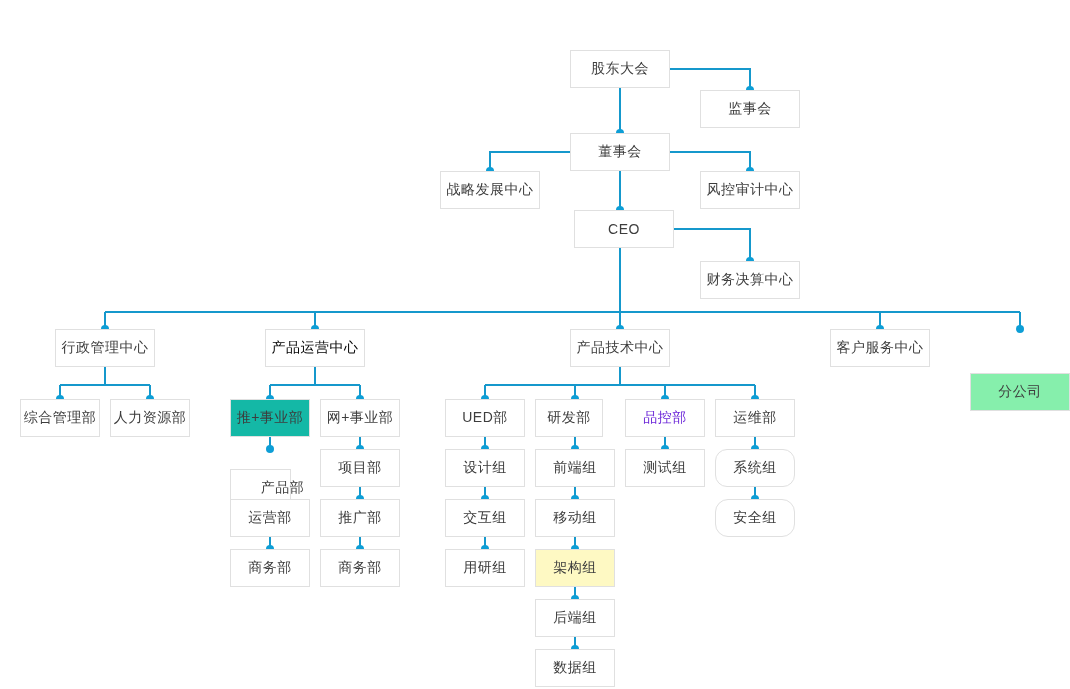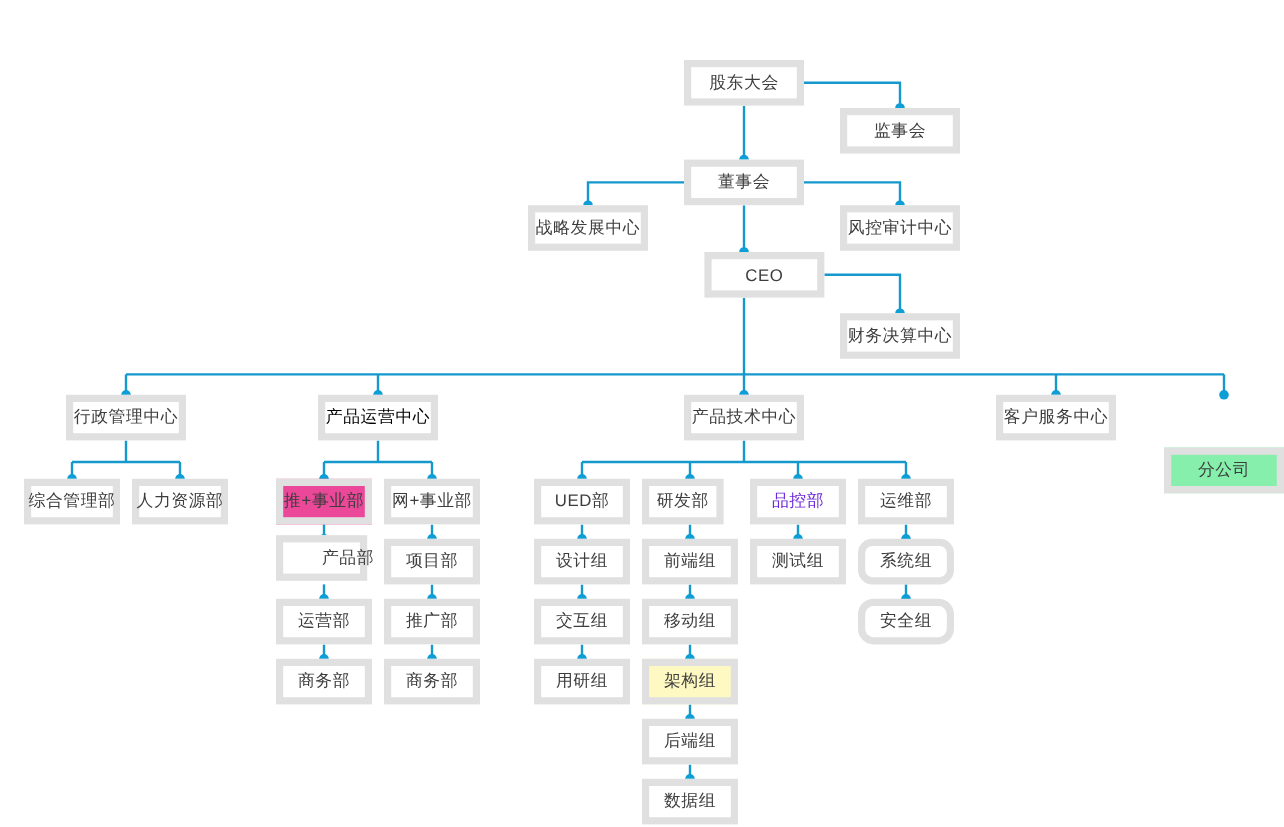--- a/index.html
+++ b/index.html
@@ -5,21 +5,21 @@
   html,body{margin:0;padding:0;background:#ffffff;}
   body{font-family:"Liberation Sans",sans-serif;}
   .chart-canvas{position:relative;width:1070px;height:689px;background:#ffffff;overflow:hidden;}
   .connector-layer{position:absolute;left:0;top:0;width:1070px;height:689px;}
   .node-layer{position:absolute;left:0;top:0;width:1070px;height:689px;}
   .org-node{
     position:absolute;
     box-sizing:border-box;
     display:flex;align-items:center;justify-content:center;
     background:#ffffff;
-    border:6px solid #15803d;
+    border:1px solid #15803d;
     font-size:14px;
     color:#3d3d3d;
     letter-spacing:0.5px;
     white-space:nowrap;
   }
 </style>
 </head>
 <body>
 
 <div class="chart-canvas">
@@ -104,32 +104,32 @@
       <circle cx="755" cy="449" r="4" fill="#0d9ed6"></circle>
       <polyline points="755,487 755,499" fill="none" stroke="#1598cc" stroke-width="2"></polyline>
       <circle cx="755" cy="499" r="4" fill="#0d9ed6"></circle>
     </svg>
   <div class="node-layer">
       <div class="org-node" style="left: 570px; top: 50px; width: 100px; height: 38px; border-color: rgb(224, 224, 224); background: rgb(255, 255, 255); color: rgb(61, 61, 61);">股东大会</div>
       <div class="org-node" style="left: 700px; top: 90px; width: 100px; height: 38px; border-color: rgb(224, 224, 224); background: rgb(255, 255, 255); color: rgb(61, 61, 61);">监事会</div>
       <div class="org-node" style="left: 570px; top: 133px; width: 100px; height: 38px; border-color: rgb(224, 224, 224); background: rgb(255, 255, 255); color: rgb(61, 61, 61);">董事会</div>
       <div class="org-node" style="left: 440px; top: 171px; width: 100px; height: 38px; border-color: rgb(224, 224, 224); background: rgb(255, 255, 255); color: rgb(61, 61, 61);">战略发展中心</div>
       <div class="org-node" style="left: 700px; top: 171px; width: 100px; height: 38px; border-color: rgb(224, 224, 224); background: rgb(255, 255, 255); color: rgb(61, 61, 61);">风控审计中心</div>
-      <div class="org-node" style="left: 587px; top: 210px; width: 100px; height: 38px; border-color: rgb(224, 224, 224); background: rgb(255, 255, 255); color: rgb(61, 61, 61);">CEO</div>
+      <div class="org-node" style="left: 574px; top: 210px; width: 100px; height: 38px; border-color: rgb(224, 224, 224); background: rgb(255, 255, 255); color: rgb(61, 61, 61);">CEO</div>
       <div class="org-node" style="left: 700px; top: 261px; width: 100px; height: 38px; border-color: rgb(224, 224, 224); background: rgb(255, 255, 255); color: rgb(61, 61, 61);">财务决算中心</div>
       <div class="org-node" style="left: 55px; top: 329px; width: 100px; height: 38px; border-color: rgb(224, 224, 224); background: rgb(255, 255, 255); color: rgb(61, 61, 61);">行政管理中心</div>
       <div class="org-node" style="left: 265px; top: 329px; width: 100px; height: 38px; border-color: rgb(224, 224, 224); background: rgb(255, 255, 255); color: #000000;">产品运营中心</div>
       <div class="org-node" style="left: 570px; top: 329px; width: 100px; height: 38px; border-color: rgb(224, 224, 224); background: rgb(255, 255, 255); color: rgb(61, 61, 61);">产品技术中心</div>
       <div class="org-node" style="left: 830px; top: 329px; width: 100px; height: 38px; border-color: rgb(224, 224, 224); background: rgb(255, 255, 255); color: rgb(61, 61, 61);">客户服务中心</div>
       <div class="org-node" style="left: 970px; top: 329px; width: 100px; height: 38px; border-color: rgb(224, 224, 224); background: #86efac; color: rgb(61, 61, 61); margin-top: 44px;">分公司</div>
       <div class="org-node" style="left: 20px; top: 399px; width: 80px; height: 38px; border-color: rgb(224, 224, 224); background: rgb(255, 255, 255); color: rgb(61, 61, 61);">综合管理部</div>
       <div class="org-node" style="left: 110px; top: 399px; width: 80px; height: 38px; border-color: rgb(224, 224, 224); background: rgb(255, 255, 255); color: rgb(61, 61, 61);">人力资源部</div>
-      <div class="org-node" style="left: 230px; top: 399px; width: 80px; height: 38px; border-color: rgb(224, 224, 224); background: #ec4899; color: rgb(61, 61, 61); font-family: Liberation Mono, monospace;">推+事业部</div>
+      <div class="org-node" style="left: 230px; top: 399px; width: 80px; height: 38px; border-color: rgb(224, 224, 224); background: #14b8a6; color: rgb(61, 61, 61);">推+事业部</div>
       <div class="org-node" style="left: 320px; top: 399px; width: 80px; height: 38px; border-color: rgb(224, 224, 224); background: rgb(255, 255, 255); color: rgb(61, 61, 61);">网+事业部</div>
-      <div class="org-node" style="left: 230px; top: 446px; width: 76px; height: 38px; border-color: rgb(224, 224, 224); background: rgb(255, 255, 255); color: rgb(61, 61, 61); padding-left: 44px;">产品部</div>
+      <div class="org-node" style="left: 230px; top: 469px; width: 61px; height: 38px; border-color: rgb(224, 224, 224); background: rgb(255, 255, 255); color: rgb(61, 61, 61); padding-left: 44px;">产品部</div>
       <div class="org-node" style="left: 320px; top: 449px; width: 80px; height: 38px; border-color: rgb(224, 224, 224); background: rgb(255, 255, 255); color: rgb(61, 61, 61);">项目部</div>
       <div class="org-node" style="left: 230px; top: 499px; width: 80px; height: 38px; border-color: rgb(224, 224, 224); background: rgb(255, 255, 255); color: rgb(61, 61, 61);">运营部</div>
       <div class="org-node" style="left: 320px; top: 499px; width: 80px; height: 38px; border-color: rgb(224, 224, 224); background: rgb(255, 255, 255); color: rgb(61, 61, 61);">推广部</div>
       <div class="org-node" style="left: 230px; top: 549px; width: 80px; height: 38px; border-color: rgb(224, 224, 224); background: rgb(255, 255, 255); color: rgb(61, 61, 61);">商务部</div>
       <div class="org-node" style="left: 320px; top: 549px; width: 80px; height: 38px; border-color: rgb(224, 224, 224); background: rgb(255, 255, 255); color: rgb(61, 61, 61);">商务部</div>
       <div class="org-node" style="left: 445px; top: 399px; width: 80px; height: 38px; border-color: rgb(224, 224, 224); background: rgb(255, 255, 255); color: rgb(61, 61, 61);">UED部</div>
       <div class="org-node" style="left: 535px; top: 399px; width: 68px; height: 38px; border-color: rgb(224, 224, 224); background: rgb(255, 255, 255); color: rgb(61, 61, 61);">研发部</div>
       <div class="org-node" style="left: 625px; top: 399px; width: 80px; height: 38px; border-color: rgb(224, 224, 224); background: rgb(255, 255, 255); color: #6d28d9;">品控部</div>
       <div class="org-node" style="left: 715px; top: 399px; width: 80px; height: 38px; border-color: rgb(224, 224, 224); background: rgb(255, 255, 255); color: rgb(61, 61, 61);">运维部</div>
       <div class="org-node" style="left: 445px; top: 449px; width: 80px; height: 38px; border-color: rgb(224, 224, 224); background: rgb(255, 255, 255); color: rgb(61, 61, 61);">设计组</div>

